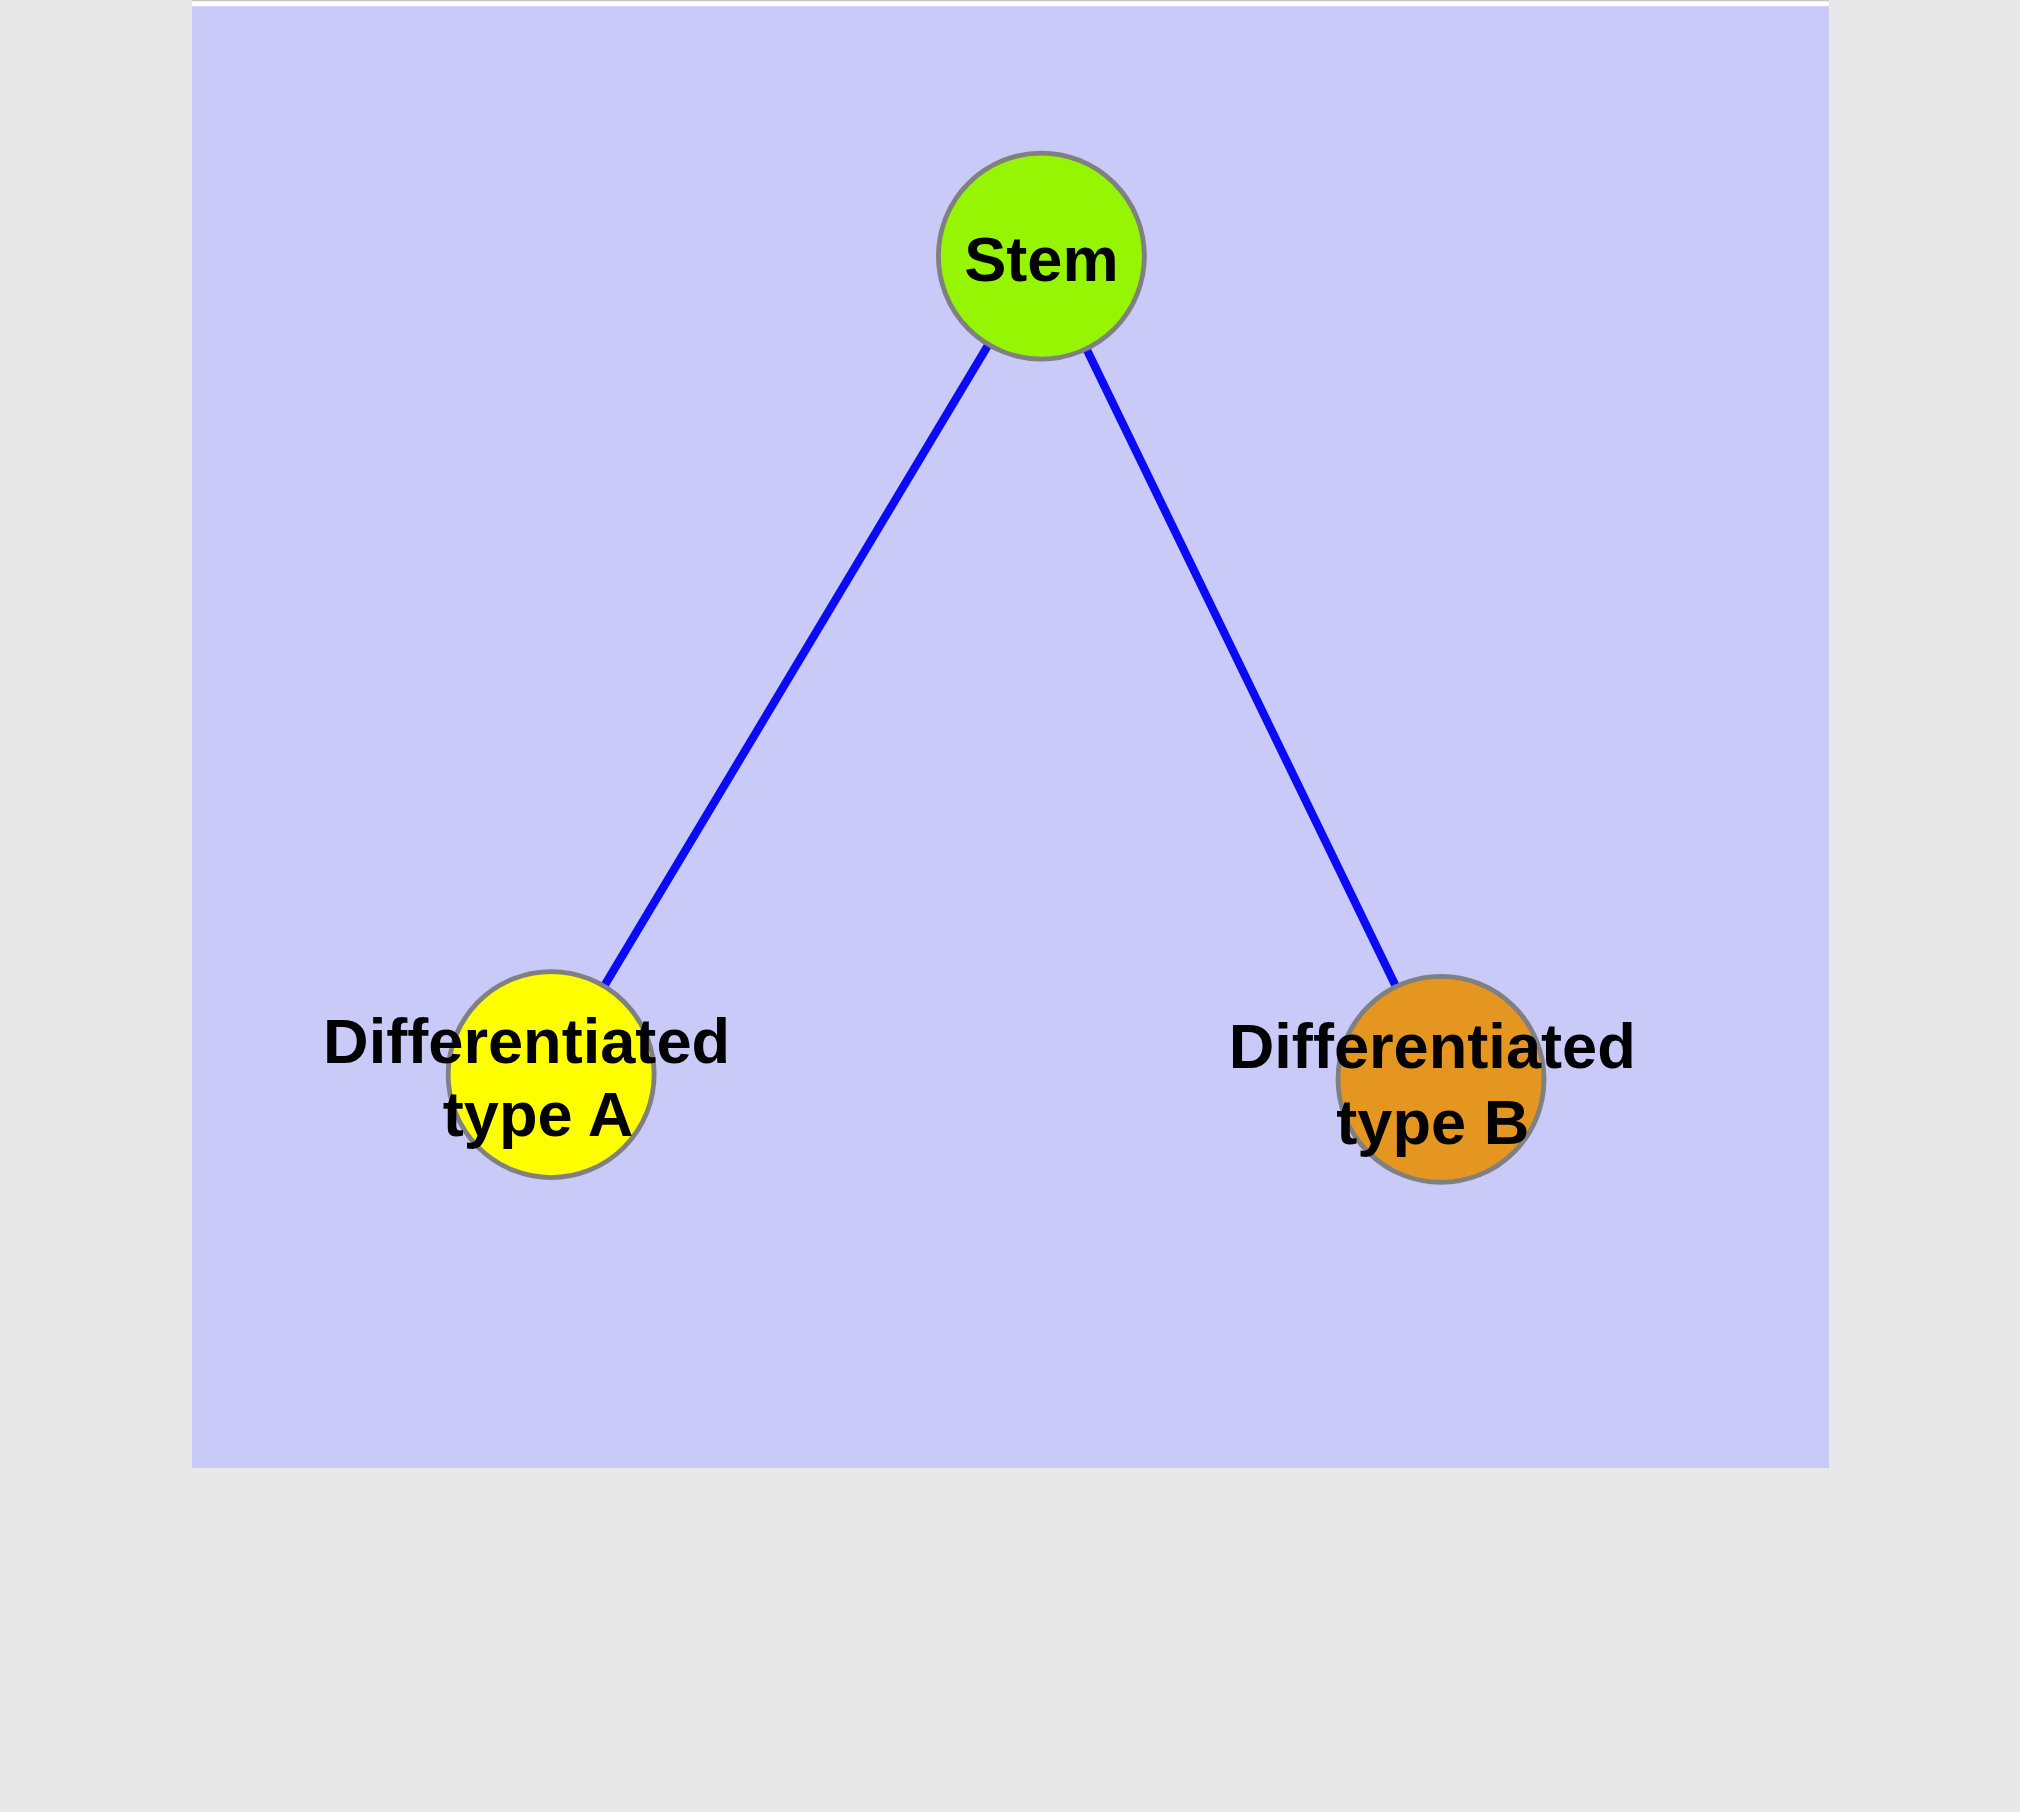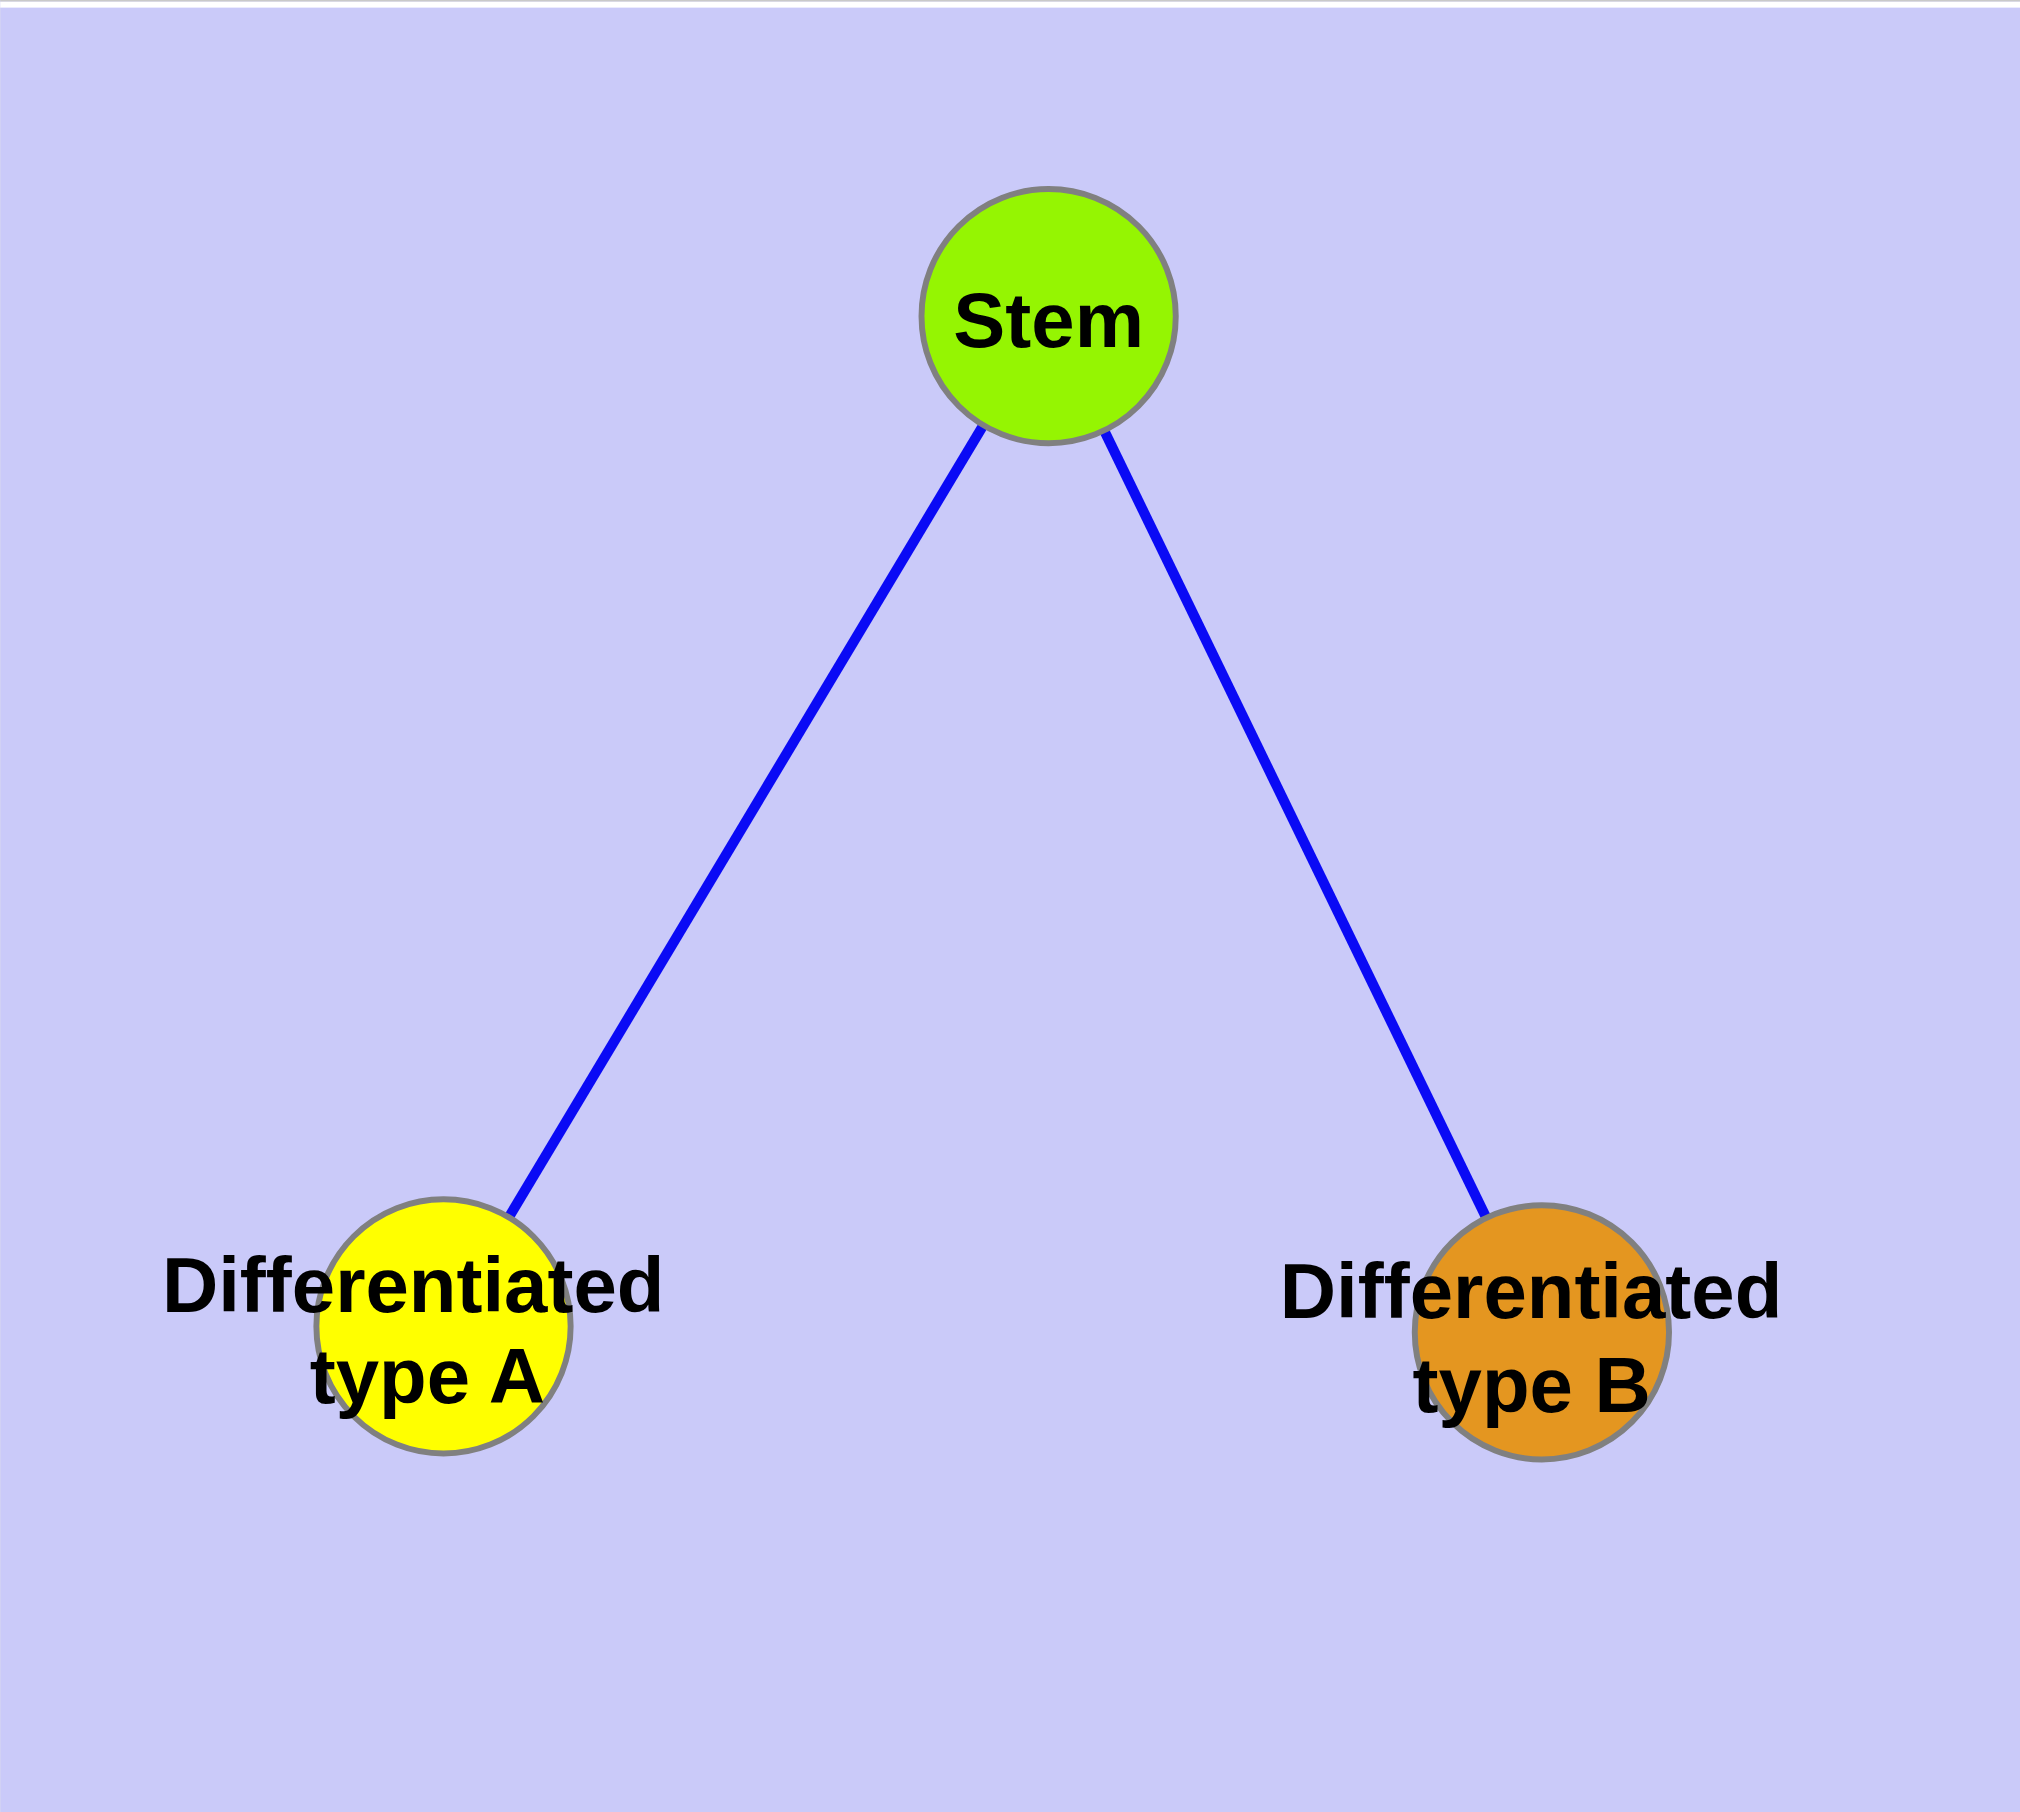--- a/index.html
+++ b/index.html
@@ -3,21 +3,21 @@
 <meta charset="utf-8">
 <style>
   html, body {
     margin: 0;
     padding: 0;
     background: #e8e8e8;
   }
   .stage {
     position: relative;
     width: 2021px;
-    height: 1812px;
+    height: 1468px;
     overflow: hidden;
   }
   svg.diagram {
     display: block;
     width: 100%;
     height: 100%;
   }
   circle.node {
     stroke: #808080;
     stroke-width: 7;

